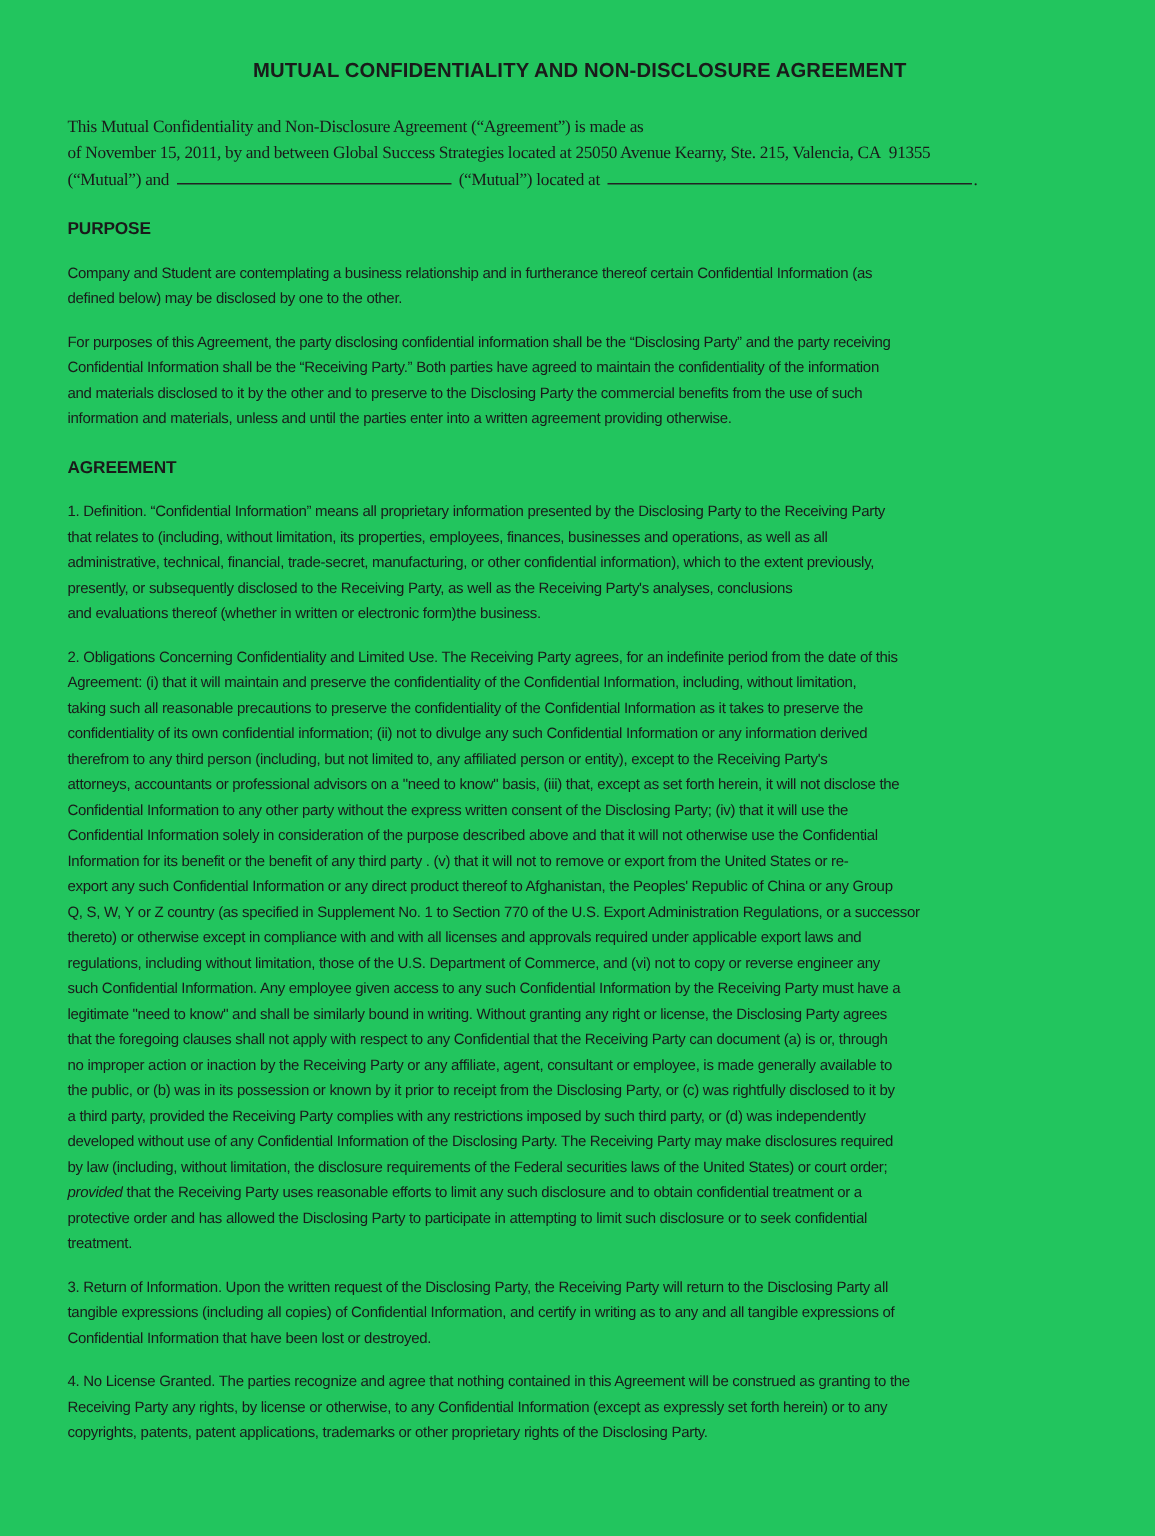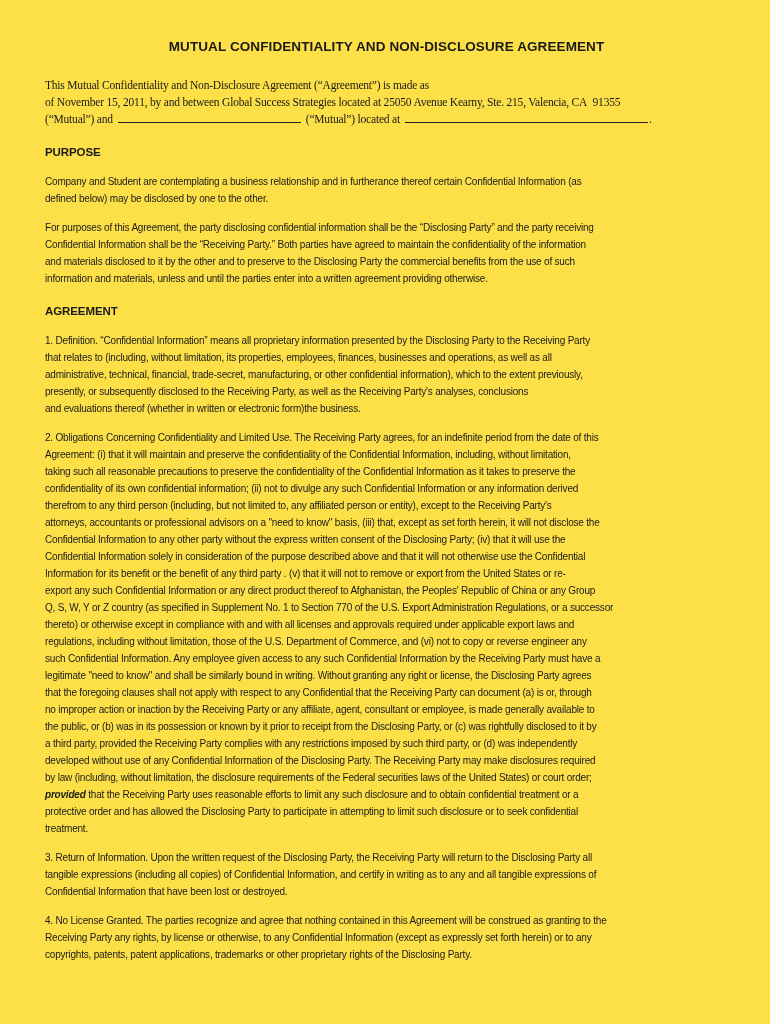--- a/index.html
+++ b/index.html
@@ -8,21 +8,21 @@
     width: 770px;
     height: 1024px;
     overflow: hidden;
     font-family: "Liberation Sans", "DejaVu Sans", sans-serif;
     color: #1a1a1a;
     position: relative;
   }
   .page {
     width: 770px;
     height: 1024px;
-    background: #fde047;
+    background: #22c55e;
     padding: 38px 42px 0 45px;
     overflow: hidden;
   }
   .doc-title {
     text-align: center;
     font-weight: bold;
     font-size: 13.5px;
     letter-spacing: 0.1px;
     line-height: 17px;
     margin-bottom: 22px;
@@ -62,21 +62,21 @@
   .intro-block { margin-bottom: 12px; font-family: Liberation Serif, serif; }
   .blank {
     display: inline-block;
     border-bottom: 1px solid #222222;
     height: 12px;
     vertical-align: baseline;
     margin: 0 5px 0 5px;
   }
   .blank-company { width: 183px; }
   .blank-student { width: 243px; margin-right: 1px; }
-  .italic { font-style: italic; font-weight: bold; }
+  .italic { font-style: italic; }
 </style>
 </head>
 <body>
 
 <div class="page">
 
   <div class="doc-title">MUTUAL CONFIDENTIALITY AND NON-DISCLOSURE AGREEMENT</div>
 
   <div class="intro-block">
     <div class="intro-line">This Mutual Confidentiality and Non-Disclosure Agreement (“Agreement”) is made as</div>

